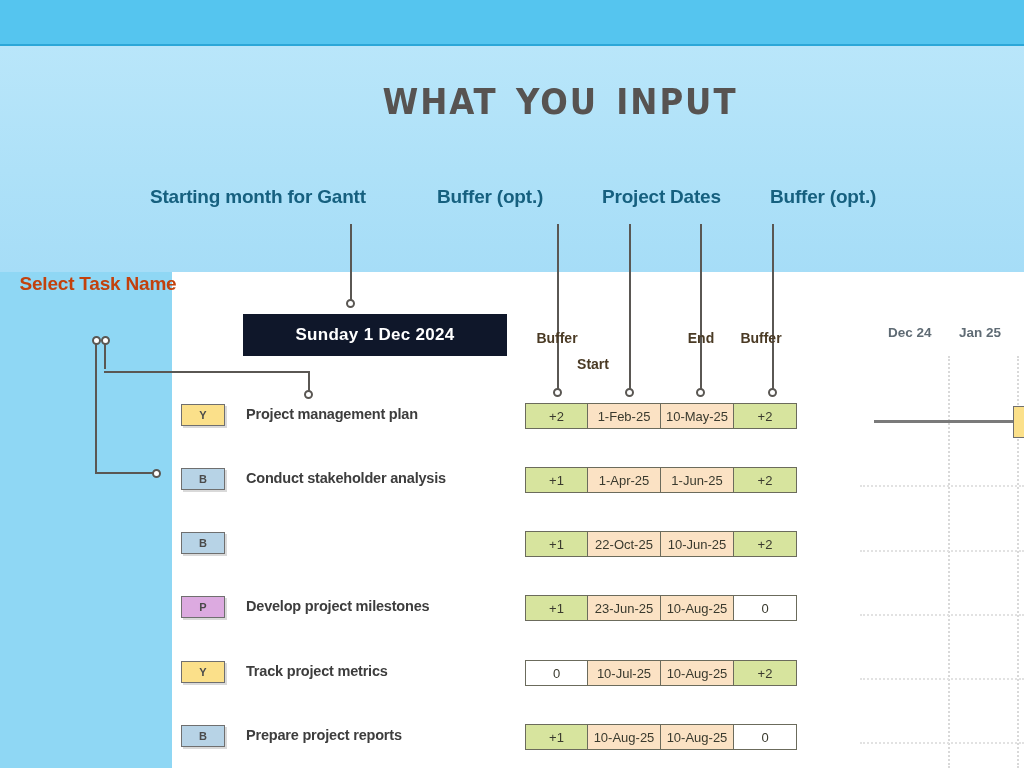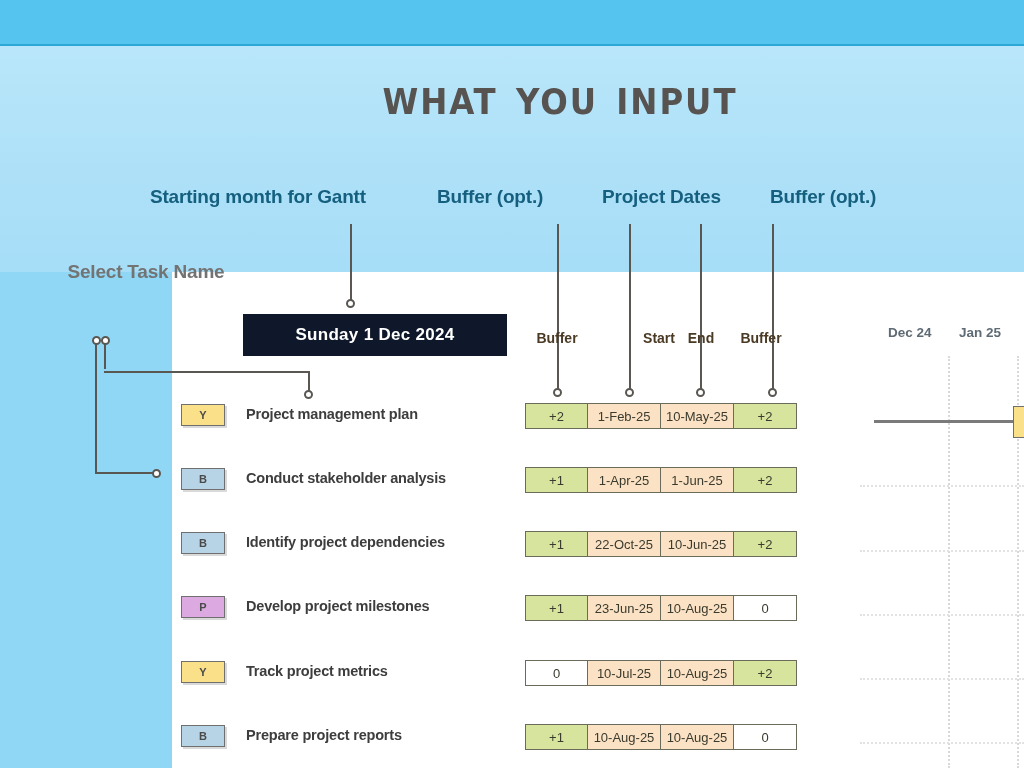--- a/index.html
+++ b/index.html
@@ -109,21 +109,21 @@
 </head>
 <body>
 
 <div id="topbar" style="background: rgb(85, 197, 239);"></div>
 <div id="bluefield"></div>
 <div id="blueleft"></div>
 <div id="whitepanel"></div>
 
 <div id="page-title" style="color: rgb(87, 83, 81);">What you input</div>
 
-<div class="annot center" style="left: 0px; top: 260px; width: 196px; line-height: 24px; color: #737373; padding-left: 48px;">
+<div class="annot center" style="left: 0px; top: 272px; width: 196px; line-height: 24px; color: #c2410c;">
   <div>Select Task Name</div>
 </div>
 
 <div class="dot" style="left:92px;top:336px;"></div>
 <div class="dot" style="left:101px;top:336px;"></div>
 
 <div class="lead-v" style="left:104px;top:343px;height:26px;"></div>
 <div class="lead-h" style="left:104px;top:371px;width:206px;"></div>
 <div class="lead-v" style="left:308px;top:371px;height:22px;"></div>
 <div class="dot" style="left:304px;top:390px;"></div>
@@ -146,21 +146,21 @@
 <div class="lead-v" style="left:700px;top:224px;height:168px;"></div>
 <div class="dot" style="left:696px;top:388px;"></div>
 
 <div class="annot" style="left: 770px; top: 186px; color: rgb(22, 96, 127);">Buffer (opt.)</div>
 <div class="lead-v" style="left:772px;top:224px;height:168px;"></div>
 <div class="dot" style="left:768px;top:388px;"></div>
 
 <div id="datebox">Sunday 1 Dec 2024</div>
 
 <div class="colhdr" style="left:522px;">Buffer</div>
-<div class="colhdr" style="left:624px;">Start</div>
+<div class="colhdr" style="left:558px;margin-top:26px;">Start</div>
 <div class="colhdr" style="left:666px;">End</div>
 <div class="colhdr" style="left:726px;">Buffer</div>
 
 <div class="row" style="top:386px;">
   <div class="swatch" style="background: rgb(251, 224, 138);">Y</div>
   <div class="taskname">Project management plan</div>
   <div class="cells">
     <div class="cell buf">+2</div>
     <div class="cell date">1-Feb-25</div>
     <div class="cell date">10-May-25</div>
@@ -174,21 +174,20 @@
   <div class="cells">
     <div class="cell buf">+1</div>
     <div class="cell date">1-Apr-25</div>
     <div class="cell date">1-Jun-25</div>
     <div class="cell buf">+2</div>
   </div>
 </div>
 
 <div class="row" style="top:514px;">
   <div class="swatch" style="background: rgb(183, 211, 230);">B</div>
-  <div class="taskname">Identify project dependencies</div>
   <div class="cells">
     <div class="cell buf">+1</div>
     <div class="cell date">22-Oct-25</div>
     <div class="cell date">10-Jun-25</div>
     <div class="cell buf">+2</div>
   </div>
 </div>
 
 <div class="row" style="top:578px;">
   <div class="swatch" style="background: rgb(220, 170, 224);">P</div>

